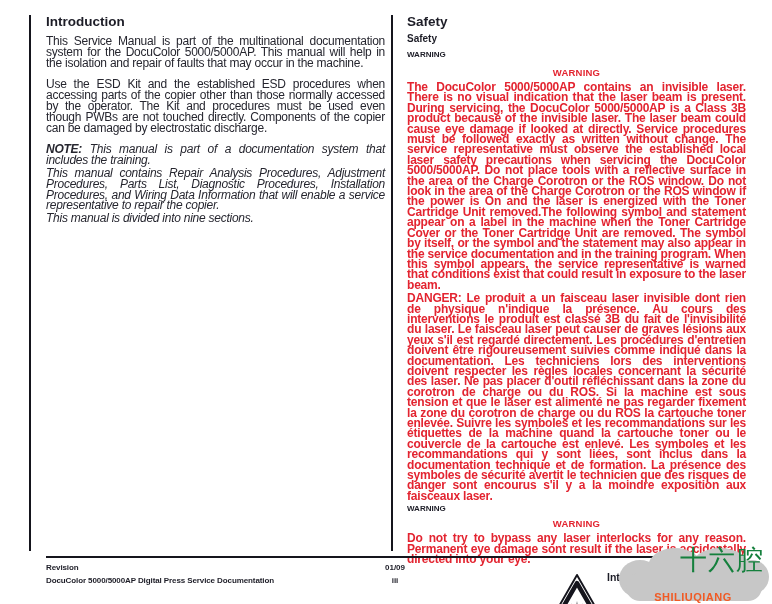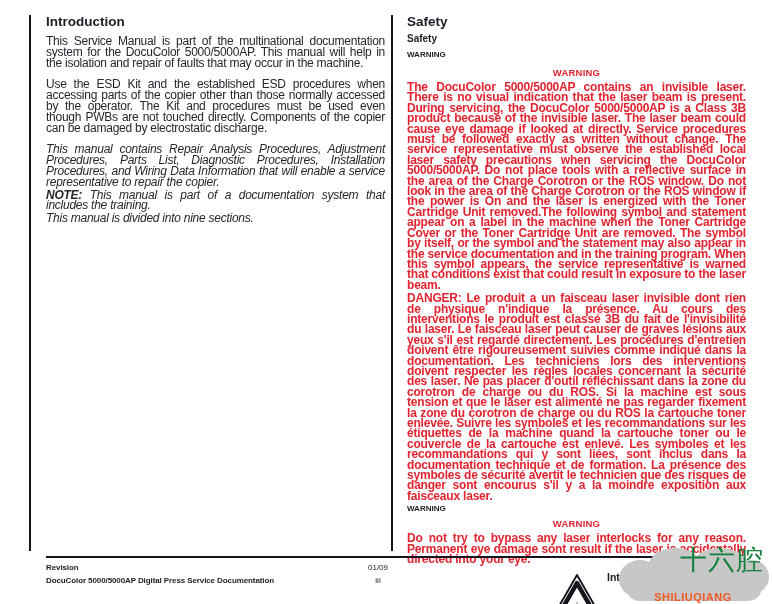--- a/index.html
+++ b/index.html
@@ -37,21 +37,21 @@
     font-size:12px; line-height:10.4px; letter-spacing:-0.2px;
     text-align:justify; color:#e32430; font-weight:bold; margin:0 0 3px 0;
   }
 
   .figure-block { text-align:center; margin-top:9px; }
   .fig-caption { font-size:8px; font-weight:normal; color:#1d1d27; margin-top:5px; text-align:left; }
   .statement-p { font-size:10px; color:#26262f; margin-top:13px; letter-spacing:-0.1px;text-align:center; }
 
   .footer-rule { position:absolute; left:46px; top:556px; width:691px; height:2px; background:#15151d; }
   .footer-left { position:absolute; left:46px; top:561px; font-size:8px; font-weight:bold; color:#1d1d27; line-height:13px; letter-spacing:-0.1px; }
-  .footer-center { position:absolute; left:328px; top:561px; width:100px; text-align:center; font-size:8px; font-weight:normal; color:#1d1d27; line-height:13px; }
+  .footer-center { position:absolute; left:345px; top:561px; width:100px; text-align:center; font-size:8px; font-weight:bold; color:#1d1d27; line-height:13px; }
   .footer-right { position:absolute; left:607px; top:571px; font-size:10.5px; font-weight:bold; color:#1d1d27; z-index:2; }
 
   .watermark { position:absolute; right:2px; bottom:0; width:152px; height:57px; z-index:5; }
   .wm-blob { position:absolute; inset:0; }
   .wm-cjk {
     position:absolute; top:-3px; left:6px; width:140px; text-align:right;
     font-size:27px; font-weight:normal; color:#15803d; letter-spacing:1px; line-height:32px;
     font-family:"DejaVu Sans", sans-serif;
   }
   .wm-latin {
@@ -64,22 +64,22 @@
 
 <div class="page">
 
   <div class="vrule vrule-left"></div>
   <div class="vrule vrule-mid"></div>
 
   <div class="col col-left">
     <div class="h-main">Introduction</div>
     <p class="body-p">This Service Manual is part of the multinational documentation system for the DocuColor 5000/5000AP. This manual will help in the isolation and repair of faults that may occur in the machine.</p>
     <p class="body-p">Use the ESD Kit and the established ESD procedures when accessing parts of the copier other than those normally accessed by the operator. The Kit and procedures must be used even though PWBs are not touched directly. Components of the copier can be damaged by electrostatic discharge.</p>
+    <p class="body-p italic-p"><span class="note-label">NOTE:</span> <span>This manual is part of a documentation system that includes the training.</span></p>
     <p class="body-p italic-p">This manual contains Repair Analysis Procedures, Adjustment Procedures, Parts List, Diagnostic Procedures, Installation Procedures, and Wiring Data Information that will enable a service representative to repair the copier.</p>
-    <p class="body-p italic-p"><span class="note-label">NOTE:</span> <span>This manual is part of a documentation system that includes the training.</span></p>
     <p class="body-p italic-p">This manual is divided into nine sections.</p>
   </div>
 
   <div class="col col-right">
     <div class="h-main" style="margin-bottom:2px;">Safety</div>
     <div class="h-sub">Safety</div>
     <div class="warn-label">WARNING</div>
 
     <div class="warn-title">WARNING</div>
     <p class="red-p">The DocuColor 5000/5000AP contains an invisible laser. There is no visual indication that the laser beam is present. During servicing, the DocuColor 5000/5000AP is a Class 3B product because of the invisible laser. The laser beam could cause eye damage if looked at directly. Service procedures must be followed exactly as written without change. The service representative must observe the established local laser safety precautions when servicing the DocuColor 5000/5000AP. Do not place tools with a reflective surface in the area of the Charge Corotron or the ROS window. Do not look in the area of the Charge Corotron or the ROS window if the power is On and the laser is energized with the Toner Cartridge Unit removed.The following symbol and statement appear on a label in the machine when the Toner Cartridge Cover or the Toner Cartridge Unit are removed. The symbol by itself, or the symbol and the statement may also appear in the service documentation and in the training program. When this symbol appears, the service representative is warned that conditions exist that could result in exposure to the laser beam.</p>

